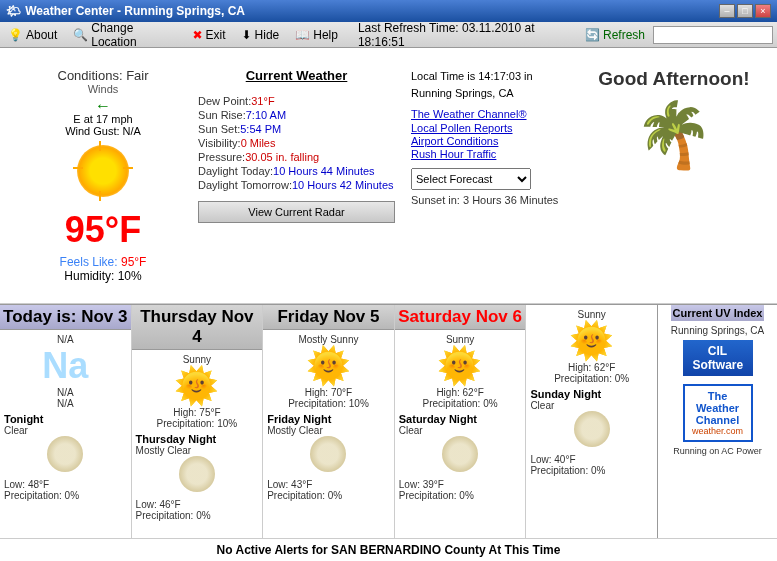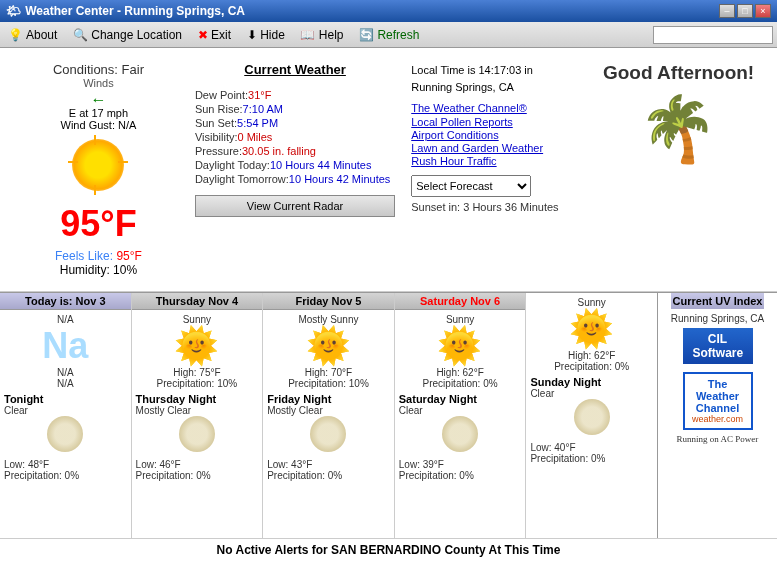--- a/index.html
+++ b/index.html
@@ -59,21 +59,21 @@
     #main-content {
       background: white;
       display: flex;
       flex-direction: column;
       height: calc(561px - 48px);
     }
 
     
     #top-section {
       display: flex;
-      padding: 10px;
+      padding: 16px;
       border-bottom: 1px solid #ccc;
       min-height: 175px;
     }
 
     
     #left-panel {
       width: 180px;
       display: flex;
       flex-direction: column;
       align-items: center;
@@ -142,21 +142,21 @@
     .forecast-day {
       flex: 1;
       border-right: 1px solid #ccc;
       padding: 4px;
       display: flex;
       flex-direction: column;
       background: white;
     }
     .forecast-day:last-child { border-right: none; }
     .day-header {
-      font-size: 11px;
+      font-size: 17px;
       font-weight: bold;
       text-align: center;
       padding: 2px;
       background: linear-gradient(to bottom, #d4d4d4, #b8b8b8);
       border-bottom: 1px solid #999;
       margin: -4px -4px 4px -4px;
     }
     .day-header.today { background: linear-gradient(to bottom, #c8c8e8, #a8a8cc); }
     .day-header.sat { color: red; }
     .day-header.sun { color: red; }
@@ -206,21 +206,21 @@
       border: 2px solid #1155cc;
       padding: 4px;
       text-align: center;
       font-size: 9px;
       color: #1155cc;
       margin: 4px 0;
       width: 70px;
     }
     #twc-badge .twc-title { font-weight: bold; font-size: 11px; color: #1155cc; }
     #twc-url { color: #cc4400; font-size: 9px; }
-    #power-status { font-size: 9px; color: #333; text-align: center; font-family: Liberation Serif, serif; }
+    #power-status { font-size: 9px; color: #333; text-align: center; }
 
     
     #alert-bar {
       background: white;
       border-top: 1px solid #ccc;
       text-align: center;
       padding: 4px;
       font-weight: bold;
       font-size: 12px;
     }
@@ -254,20 +254,24 @@
     <span>Exit</span>
   </div>
   <div class="menu-item">
     <span>⬇</span>
     <span>Hide</span>
   </div>
   <div class="menu-item">
     <span>📖</span>
     <span>Help</span>
   </div>
+  <span id="last-refresh">
+    <span>Last Refresh Time:</span>
+    <span>03.11.2010 at 18:16:51</span>
+  </span>
   <div id="refresh-btn">
     <span>🔄</span>
     <span>Refresh</span>
   </div>
   <input type="text" id="search-box" style="">
 </div>
 
 <div id="main-content">
 
   <div id="top-section">
@@ -335,21 +339,20 @@
 
     <div id="local-time-panel">
       <div id="local-time-text">
         <span>Local Time is 14:17:03 in</span><br>
         <span>Running Springs, CA</span>
       </div>
       <div style="margin-top: 6px;">
         <span id="weather-channel-link">The Weather Channel®</span><br>
         <span class="forecast-link">Local Pollen Reports</span>
         <span class="forecast-link">Airport Conditions</span>
-        <span class="forecast-link">Lawn and Garden Weather</span>
         <span class="forecast-link">Rush Hour Traffic</span>
       </div>
       <div style="display:flex;align-items:center;gap:4px;margin-top:4px;">
         <select id="select-forecast" style="width:120px;height:22px;font-size:11px;">
           <option>Select Forecast</option>
         </select>
       </div>
       <div id="sunset-text">Sunset in: 3 Hours 36 Minutes</div>
     </div>
 

